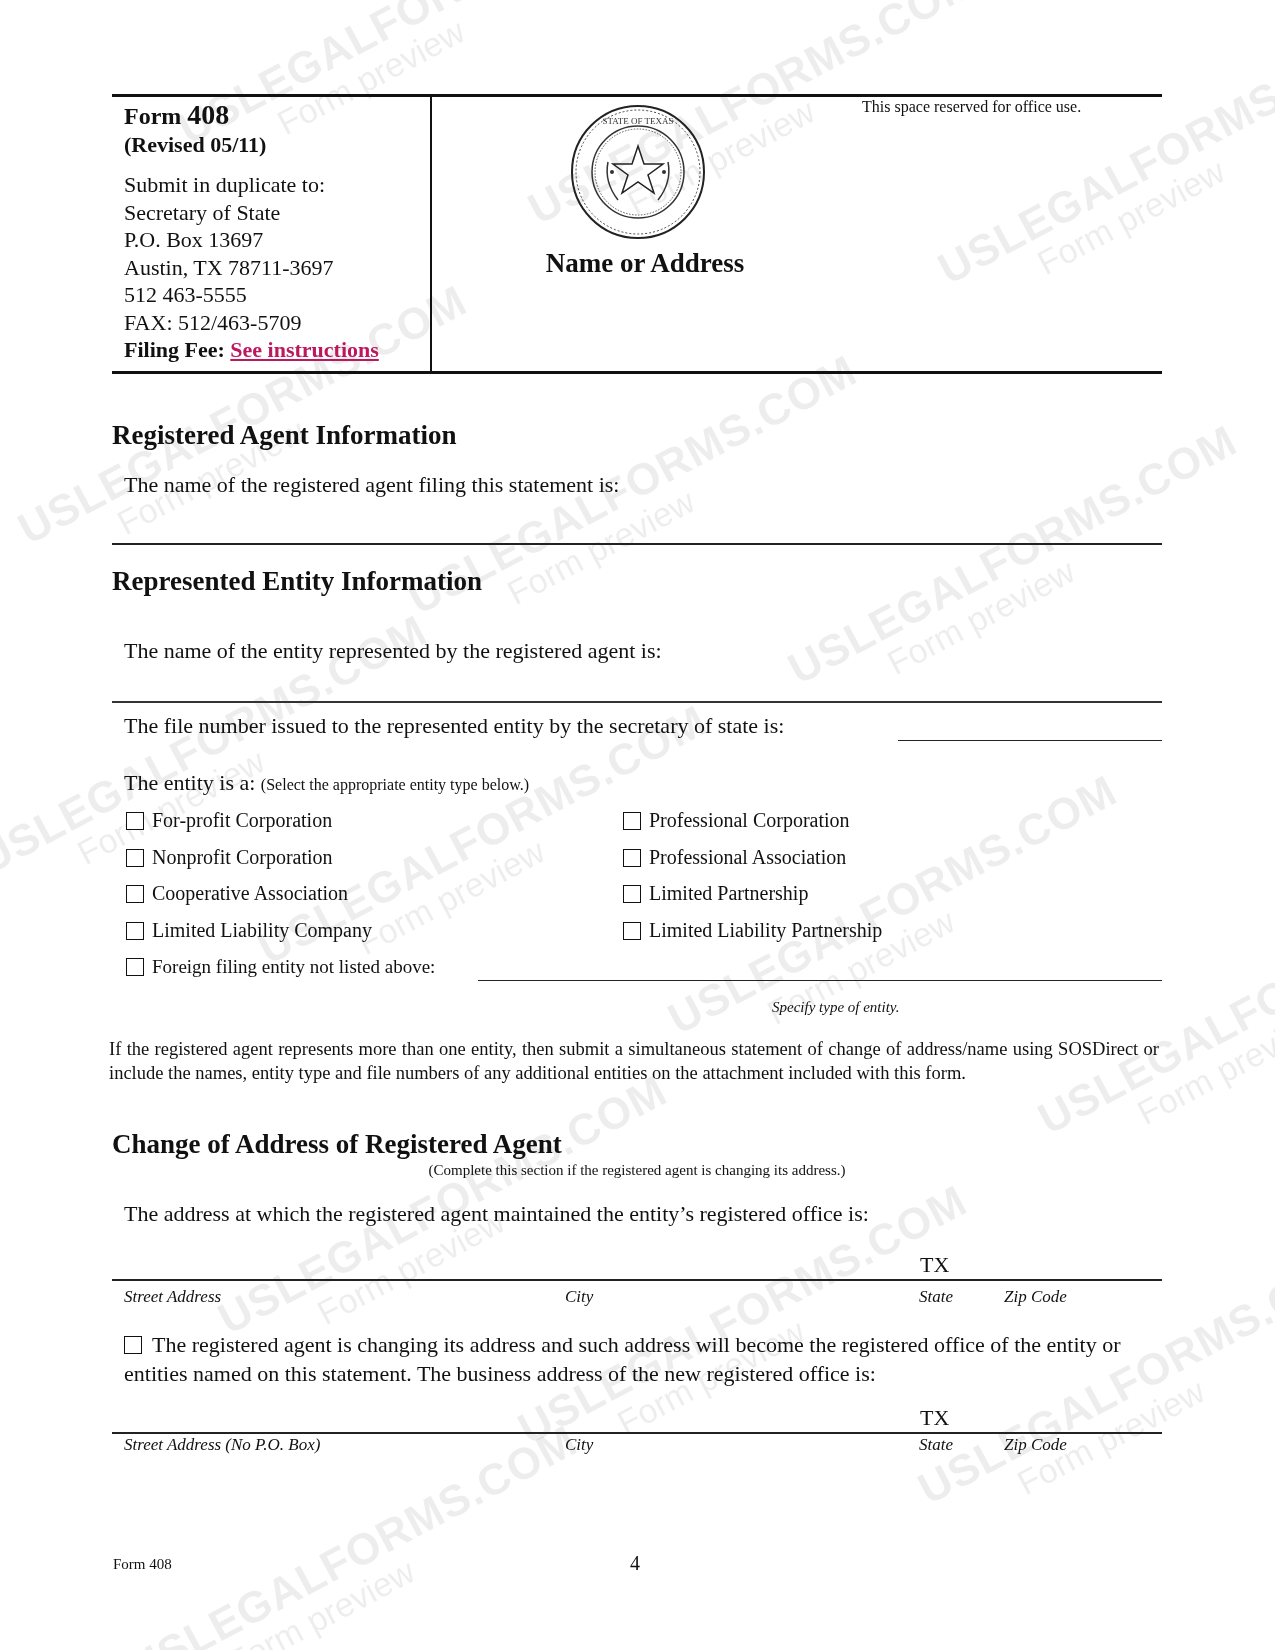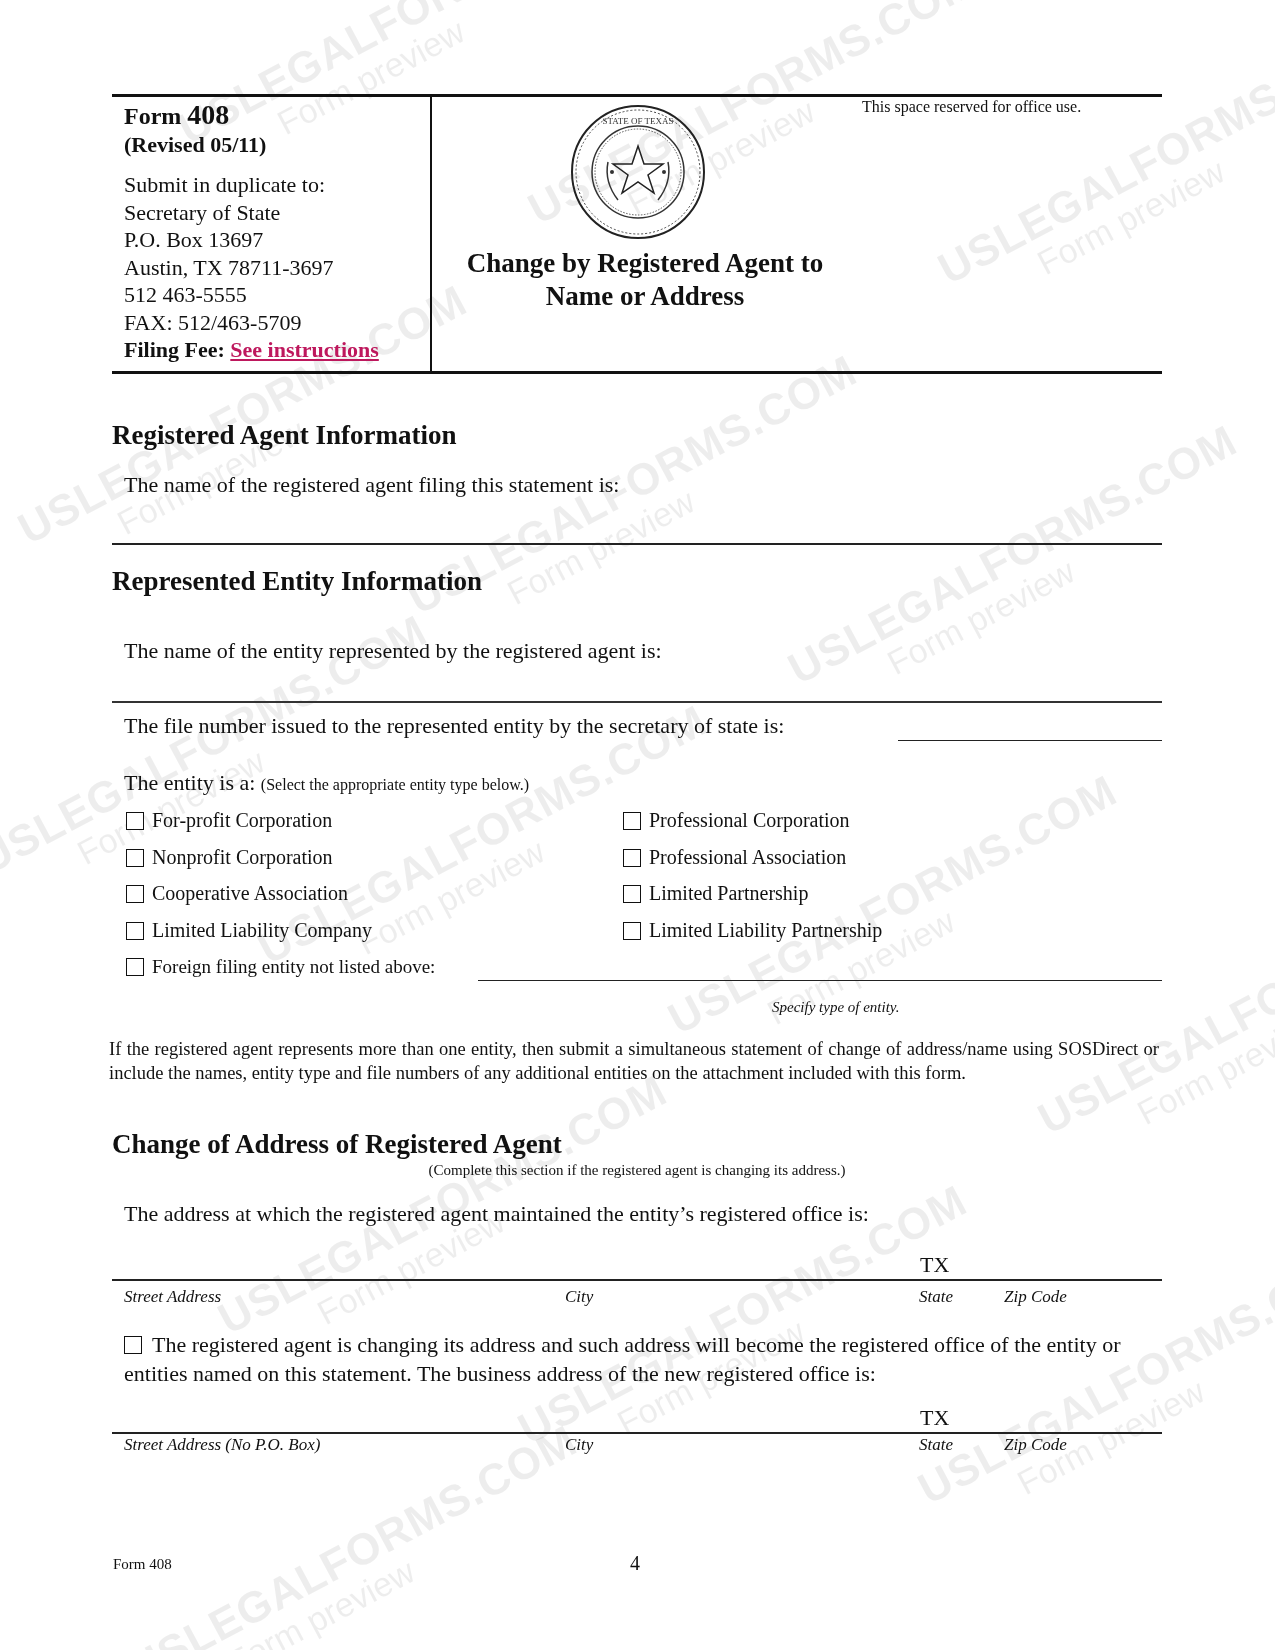--- a/index.html
+++ b/index.html
@@ -138,21 +138,20 @@
     <polygon points="70,44 76,62 95,62 80,73 86,91 70,80 54,91 60,73 45,62 64,62" fill="none" stroke="#222" stroke-width="1.5"></polygon>
     <path d="M40 60 Q36 80 50 98" fill="none" stroke="#333" stroke-width="1.5"></path>
     <path d="M100 60 Q104 80 90 98" fill="none" stroke="#333" stroke-width="1.5"></path>
     <circle cx="44" cy="70" r="2" fill="#333"></circle>
       <circle cx="96" cy="70" r="2" fill="#333"></circle>
     <text x="70" y="22" text-anchor="middle" font-size="9" fill="#333" font-family="Liberation Serif, serif">STATE OF TEXAS</text>
   </svg>
 </div>
 
 <div class="abs main-title">
-  <div>Change by Registered Agent to</div>
   <div>Name or Address</div>
 </div>
 
 <div class="abs office-use">This space reserved for office use.</div>
 
 <div class="section-title" style="top:420px;">Registered Agent Information</div>
 <div class="body-text" style="left:124px;top:472px;">The name of the registered agent filing this statement is:</div>
 <div class="abs" style="left:112px;top:495px;width:1050px;height:45px;"></div>
 <div class="hr" style="left:112px;top:543px;width:1050px;"></div>
 

